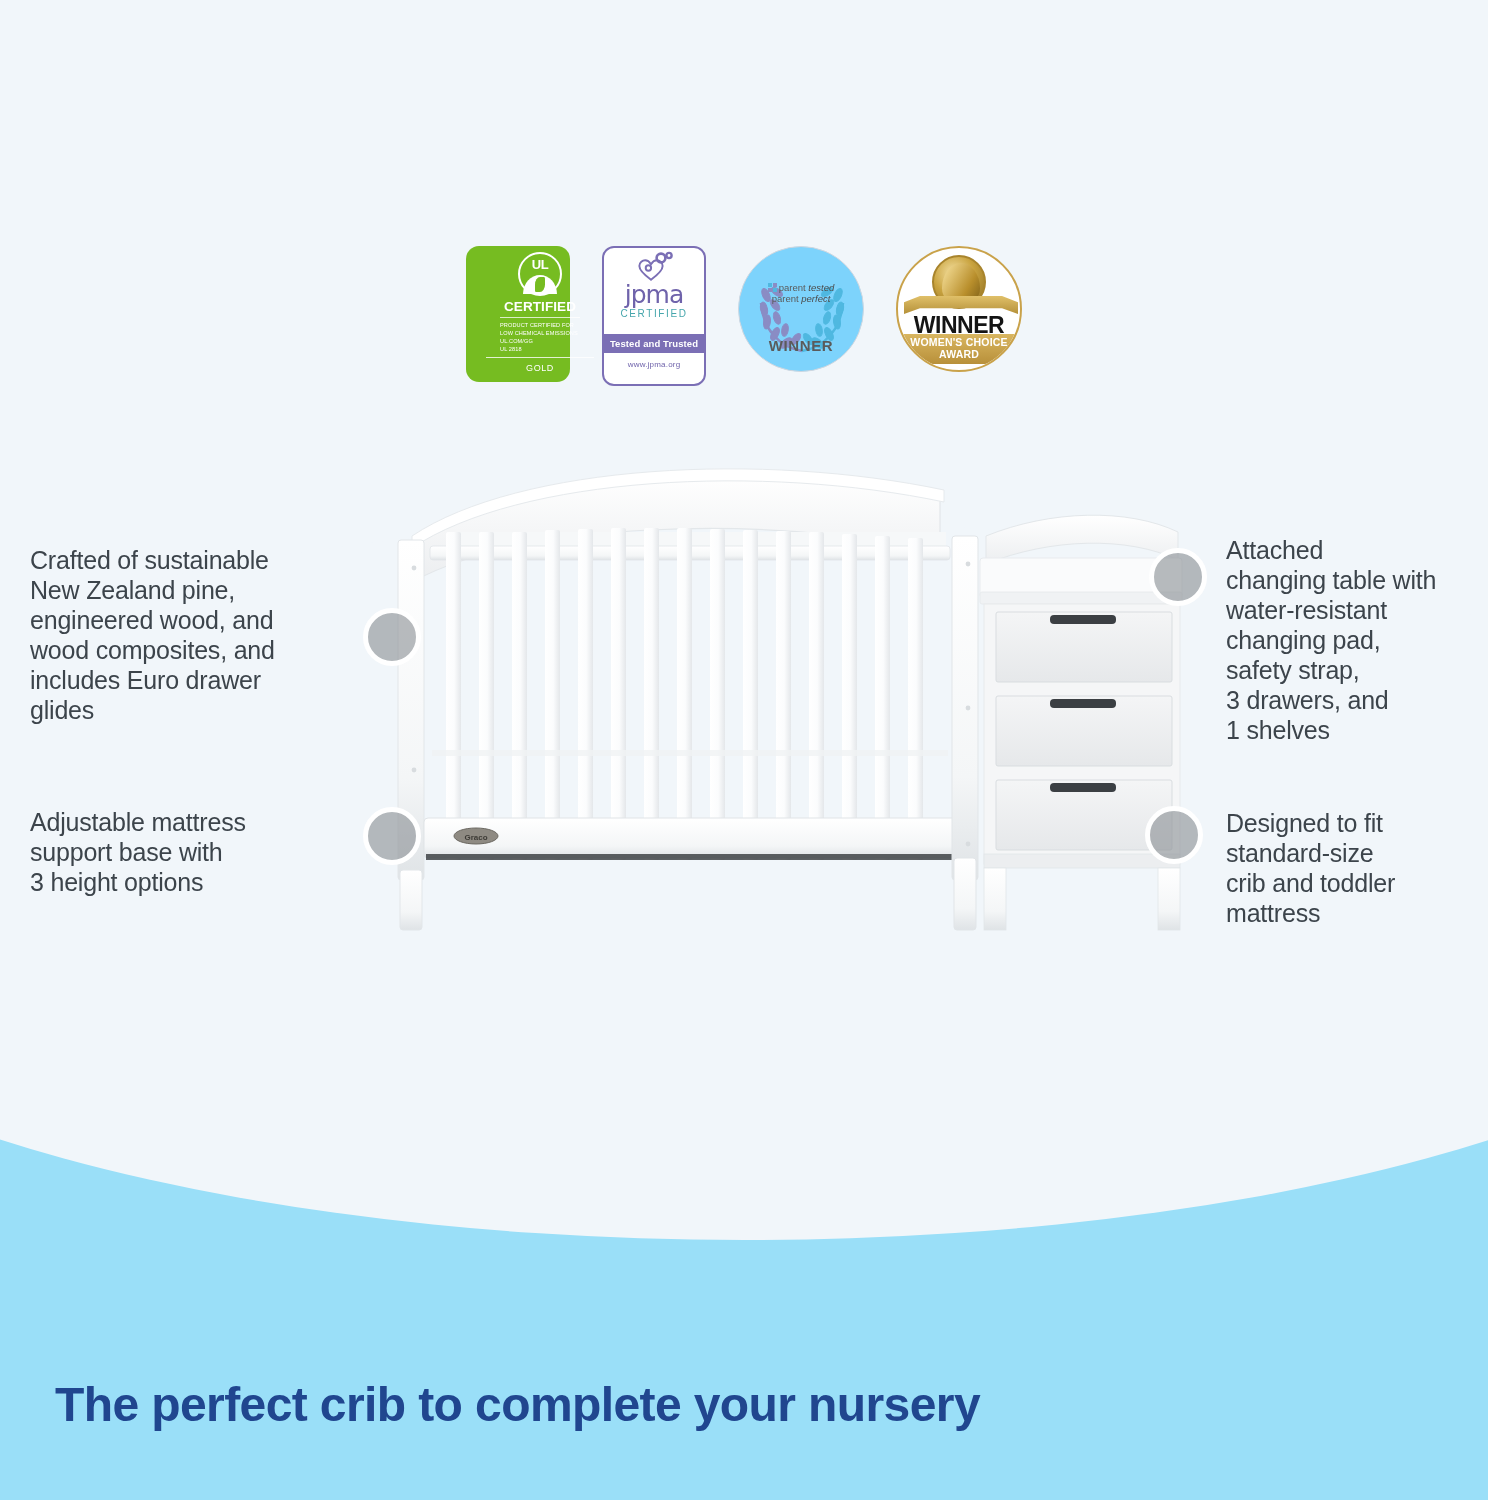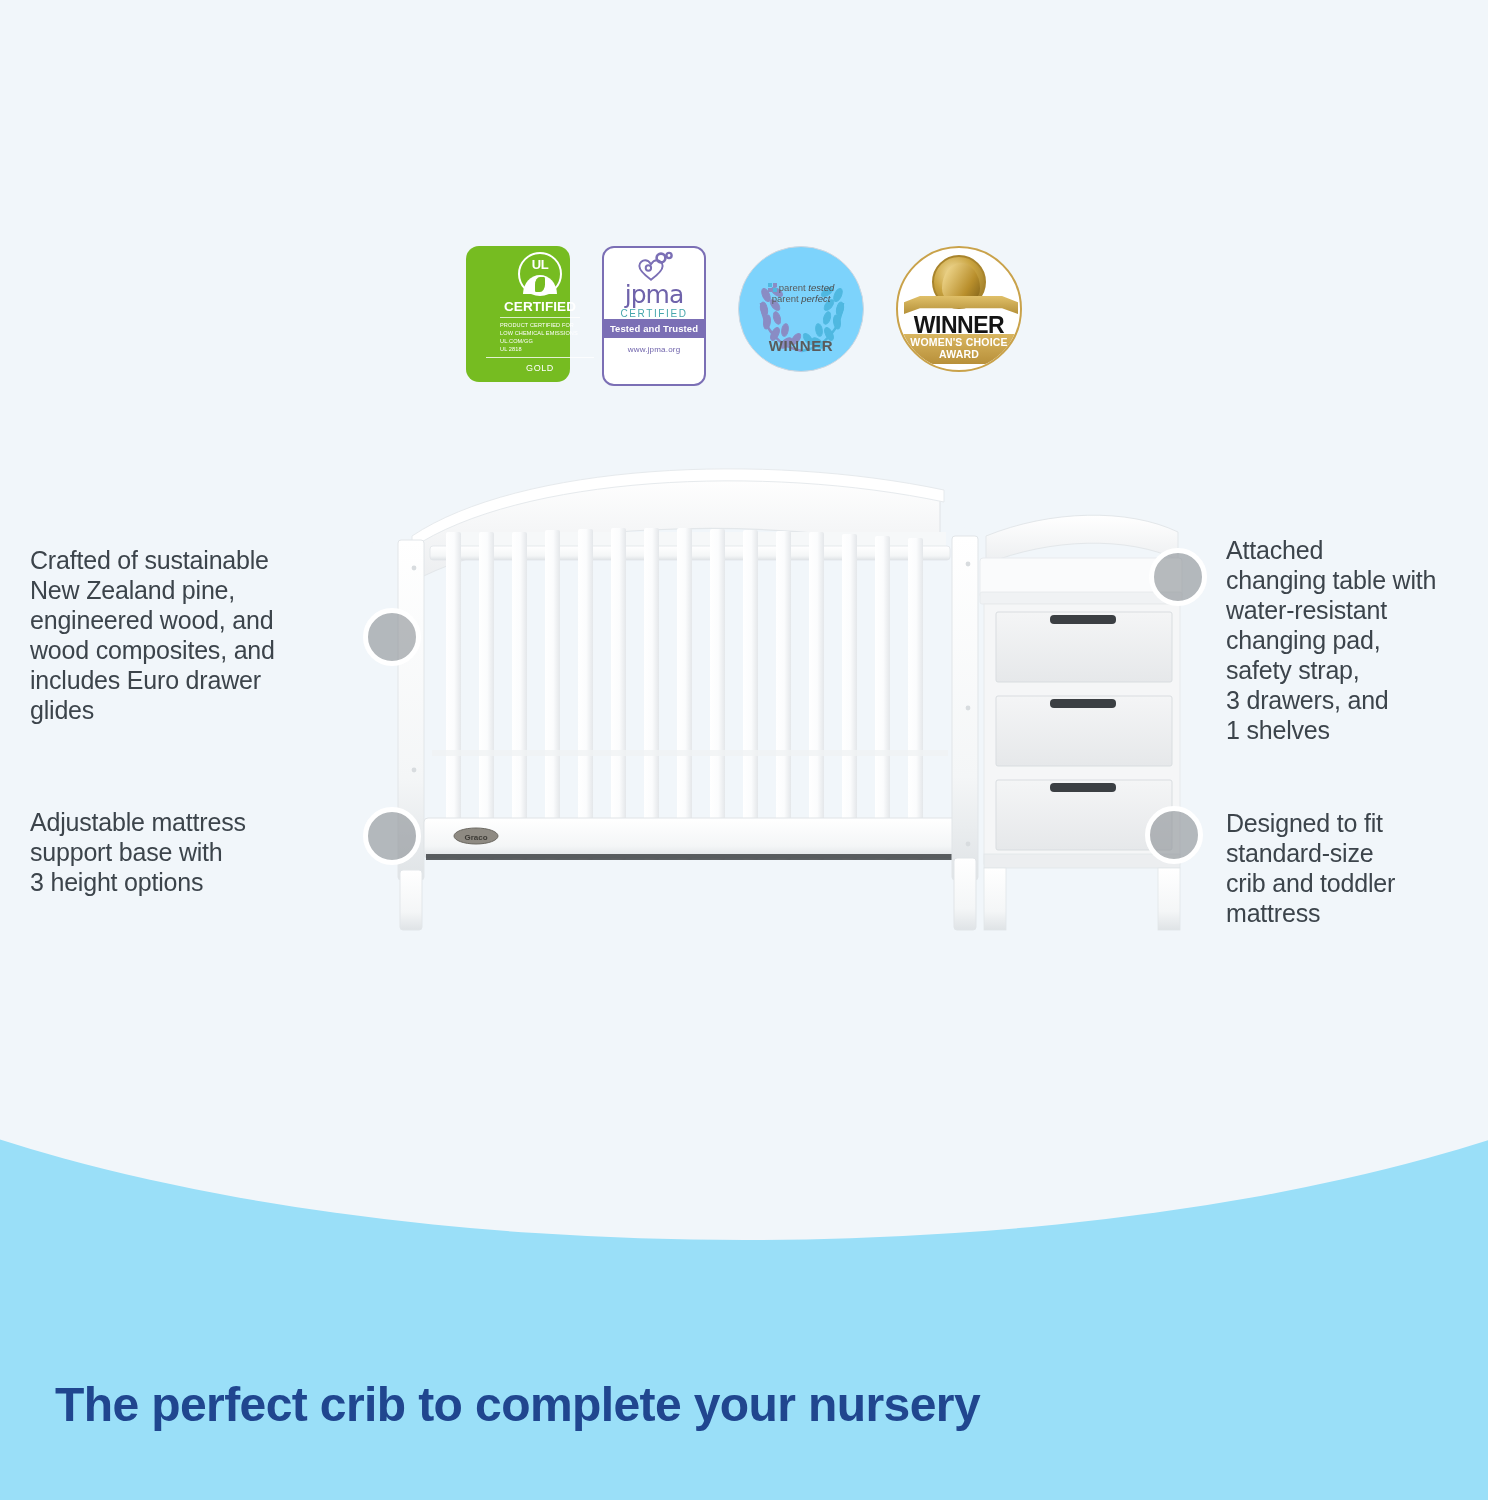--- a/index.html
+++ b/index.html
@@ -126,21 +126,21 @@
     position: absolute; left: 3px; top: 8px;
     width: 26px; height: 22px;
   }
   .jp-title {
     font-size: 25px; font-weight: normal; color: #6f63ab;
     line-height: .9; letter-spacing: -1px; margin-top: 1px;
     font-family: "DejaVu Sans", sans-serif;
   }
   .jp-cert { font-size: 10px; color: #46a6ac; letter-spacing: 1.6px; margin-top: 1px; }
   .jp-band {
-    margin-top: 0; width: 100%; background: #7b6fb5; color: #fff;
+    margin-top: 15px; width: 100%; background: #7b6fb5; color: #fff;
     font-size: 9.5px; font-weight: bold; text-align: center;
     padding: 4px 0; letter-spacing: .1px;
   }
   .jp-url { font-size: 8px; color: #6f63ab; margin-top: 7px; letter-spacing: .2px; text-align: right; }
 
   
   .bg-ptpa {
     width: 126px; height: 126px;
     border-radius: 50%;
     background: #7dd3fc;

